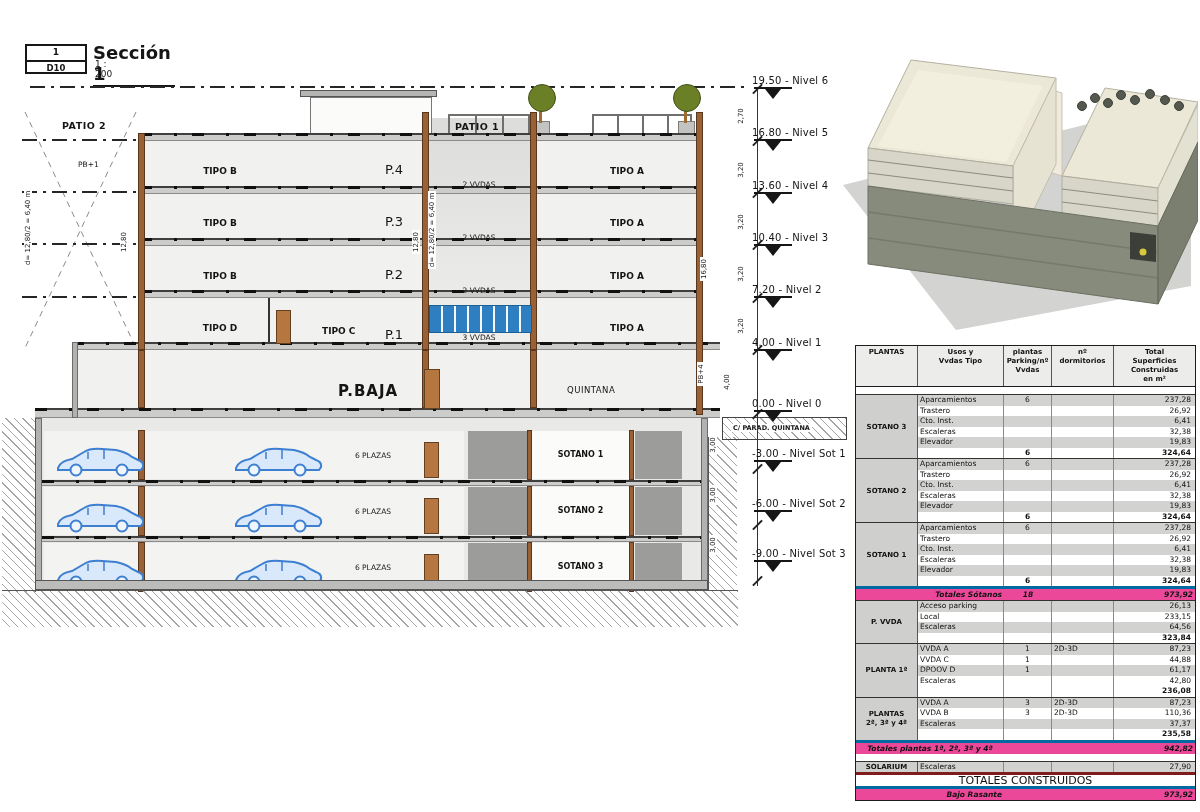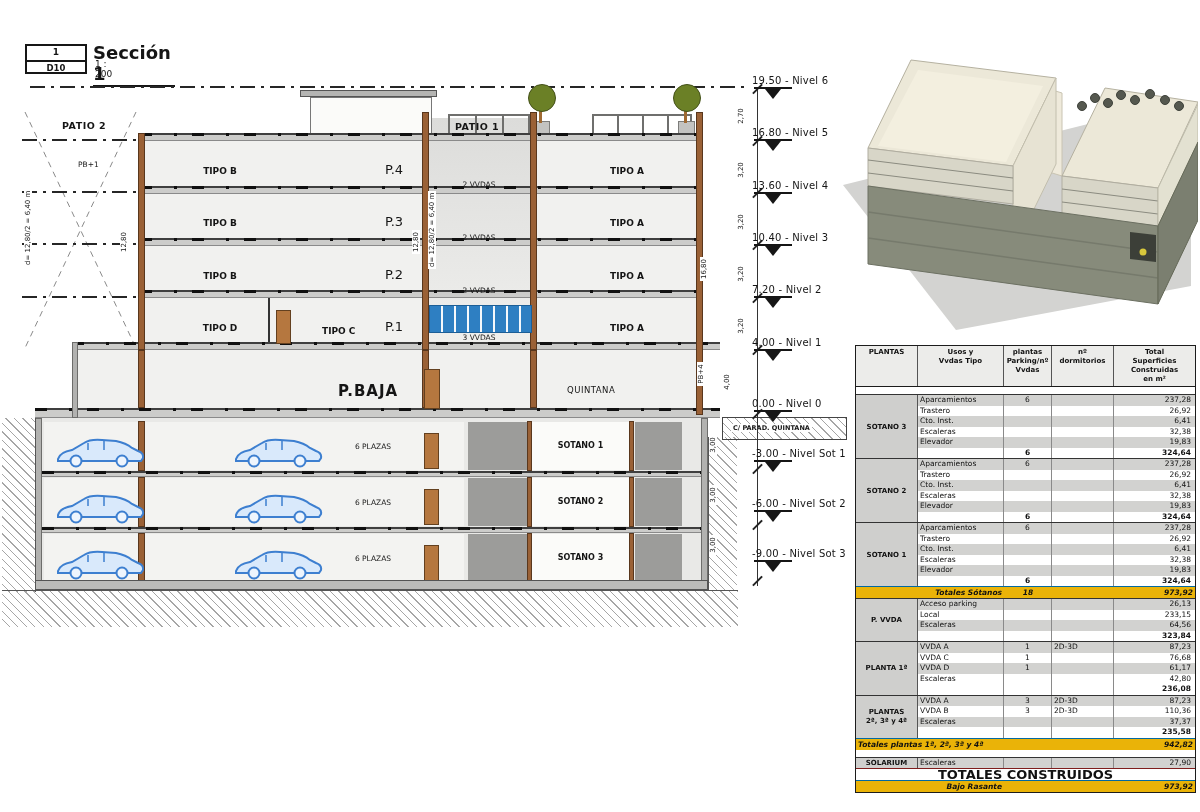--- a/index.html
+++ b/index.html
@@ -36,23 +36,23 @@
   .thead>div{border-right:1px solid #555;padding:2px 1px;text-align:center;font-weight:bold;white-space:pre-line;font-size:7px;line-height:1.3}
   .thead>div:last-child{border-right:none}
   .grp{display:grid;grid-template-columns:62px 1fr;border-top:1px solid #333}
   .grp .pl{border-right:1px solid #555;display:flex;align-items:center;justify-content:center;font-weight:bold;background:#cfcfcd;text-align:center;white-space:pre-line;line-height:1.25;font-size:7px}
   .rw{display:grid;grid-template-columns:86px 48px 62px 79px;height:10.5px;line-height:10.5px}
   .rw>div{border-right:1px solid #8a8a8a;padding:0 2px;overflow:hidden;box-sizing:border-box}
   .rw>div:last-child{border-right:none}
   .rw .u{text-align:left}.rw .p{text-align:center}.rw .d{text-align:left}.rw .s{text-align:right}
   .shade{background:#d2d2d0}
   .bold{font-weight:bold}
-  .trow{display:grid;grid-template-columns:148px 48px 62px 1fr;background:#eab308;font-weight:bold;height:11px;line-height:11px;border-top:1px solid #0369a1;font-style:italic}
+  .trow{display:grid;grid-template-columns:148px 48px 62px 1fr;background:#ec4899;font-weight:bold;height:11px;line-height:11px;border-top:3px solid #0369a1;font-style:italic}
   .trow>div{padding:0 2px;box-sizing:border-box}
-  .banner{height:11px;line-height:11px;text-align:center;font-weight:bold;border-top:1px solid #7f1d1d;font-size:13px}
+  .banner{height:11px;line-height:11px;text-align:center;font-weight:normal;border-top:3px solid #7f1d1d;font-size:11px}
   .spacer{height:7px}
 </style>
 </head>
 <body>
 
 <div class="abs" style="left:25px;top:44px">
   <div style="position:absolute;left:0;top:0;width:62px;height:30px;border:2px solid #161616;box-sizing:border-box">
     <div style="height:14px;border-bottom:2px solid #161616;text-align:center;font-size:9px;font-weight:bold;line-height:13px">1</div>
     <div style="height:12px;text-align:center;font-size:8.5px;font-weight:bold;line-height:12px">D10</div>
   </div>
@@ -122,21 +122,21 @@
   <div class="wallb" style="left:422px;top:350px;width:7px;height:58px"></div>
   <div class="wallb" style="left:530px;top:350px;width:7px;height:58px"></div>
   <div class="wallg" style="left:72px;top:342px;width:6px;height:76px"></div>
 
   <div class="glass" style="left:429px;top:305px;width:101px;height:26px"></div>
 
   <div class="door" style="left:276px;top:310px;width:15px;height:34px"></div>
   <div class="door" style="left:424px;top:369px;width:16px;height:40px"></div>
 
   <div class="abs" style="left:42px;top:418px;width:666px;height:164px;background:#e9e9e7"></div>
-  <div id="bsm" class="abs" style="left:0;top:3px;width:850px;height:608px">
+  <div id="bsm" class="abs" style="left:0;top:12px;width:850px;height:608px">
       <div class="room" style="left:44px;top:419px;width:420px;height:48px;background:#f3f3f1"></div>
       <div class="dark" style="left:468px;top:419px;width:59px;height:48px"></div>
       <div class="dark" style="left:635px;top:419px;width:47px;height:48px"></div>
       <div class="room" style="left:532px;top:419px;width:97px;height:48px;background:#fbfbf9"></div>
       <div class="wallb" style="left:527px;top:418px;width:5px;height:50px"></div>
       <div class="wallb" style="left:629px;top:418px;width:5px;height:50px"></div>
       <div class="wallb" style="left:138px;top:418px;width:7px;height:50px"></div>
       <div class="door" style="left:424px;top:430px;width:15px;height:36px"></div>
       <div class="slab" style="left:42px;top:468px;width:666px;height:6px"></div>
       <div class="lab" style="left:338px;top:439px;width:70px;text-align:center;font-size:7.5px">6 PLAZAS</div>
@@ -205,21 +205,21 @@
       <div class="lab" style="left:178px;top:218px;width:84px;text-align:center;font-size:9px;font-weight:600">TIPO B</div>
       <div class="lab" style="left:178px;top:271px;width:84px;text-align:center;font-size:9px;font-weight:600">TIPO B</div>
       <div class="lab" style="left:178px;top:323px;width:84px;text-align:center;font-size:9px;font-weight:600">TIPO D</div>
       <div class="lab" style="left:585px;top:166px;width:84px;text-align:center;font-size:9px;font-weight:600">TIPO A</div>
       <div class="lab" style="left:585px;top:218px;width:84px;text-align:center;font-size:9px;font-weight:600">TIPO A</div>
       <div class="lab" style="left:585px;top:271px;width:84px;text-align:center;font-size:9px;font-weight:600">TIPO A</div>
       <div class="lab" style="left:585px;top:323px;width:84px;text-align:center;font-size:9px;font-weight:600">TIPO A</div>
       <div class="lab" style="left:372px;top:162px;width:44px;text-align:center;font-size:13px">P.4</div>
       <div class="lab" style="left:372px;top:214px;width:44px;text-align:center;font-size:13px">P.3</div>
       <div class="lab" style="left:372px;top:267px;width:44px;text-align:center;font-size:13px">P.2</div>
-      <div class="lab" style="left:372px;top:319px;width:44px;text-align:center;font-size:13px">P.1</div>
+      <div class="lab" style="left:372px;top:327px;width:44px;text-align:center;font-size:13px">P.1</div>
       <div class="lab" style="left:444px;top:180px;width:70px;text-align:center;font-size:7.5px">2 VVDAS</div>
       <div class="lab" style="left:444px;top:233px;width:70px;text-align:center;font-size:7.5px">2 VVDAS</div>
       <div class="lab" style="left:444px;top:286px;width:70px;text-align:center;font-size:7.5px">2 VVDAS</div>
       <div class="lab" style="left:444px;top:333px;width:70px;text-align:center;font-size:7.5px">3 VVDAS</div>
     </div>
   <div id="dimlabels" class="abs" style="left:0;top:0;width:850px;height:812px">
       <div class="rotlab" style="left:706px;top:112px"><span>2,70</span></div>
       <div class="rotlab" style="left:706px;top:166px"><span>3,20</span></div>
       <div class="rotlab" style="left:706px;top:218px"><span>3,20</span></div>
       <div class="rotlab" style="left:706px;top:270px"><span>3,20</span></div>
@@ -539,24 +539,24 @@
           <div class="rw shade">
             <div class="u">VVDA A</div>
             <div class="p">1</div>
             <div class="d">2D-3D</div>
             <div class="s">87,23</div>
           </div>
           <div class="rw">
             <div class="u">VVDA C</div>
             <div class="p">1</div>
             <div class="d"></div>
-            <div class="s">76,68</div>
-          </div>
-          <div class="rw shade">
-            <div class="u">VVDA D</div>
+            <div class="s">44,88</div>
+          </div>
+          <div class="rw shade">
+            <div class="u">DPOOV D</div>
             <div class="p">1</div>
             <div class="d"></div>
             <div class="s">61,17</div>
           </div>
           <div class="rw">
             <div class="u">Escaleras</div>
             <div class="p"></div>
             <div class="d"></div>
             <div class="s">42,80</div>
           </div>
@@ -592,21 +592,21 @@
           </div>
           <div class="rw bold">
             <div class="u"></div>
             <div class="p"></div>
             <div class="d"></div>
             <div class="s">235,58</div>
           </div>
         </div>
       </div>
       <div class="trow">
-        <div style="text-align:left">Totales plantas 1ª, 2ª, 3ª y 4ª</div>
+        <div style="text-align:center">Totales plantas 1ª, 2ª, 3ª y 4ª</div>
         <div style="text-align:center"></div>
         <div></div>
         <div style="text-align:right">942,82</div>
       </div>
       <div class="spacer"></div>
       <div class="grp">
         <div class="pl">SOLARIUM</div>
         <div>
           <div class="rw shade">
             <div class="u">Escaleras</div>

